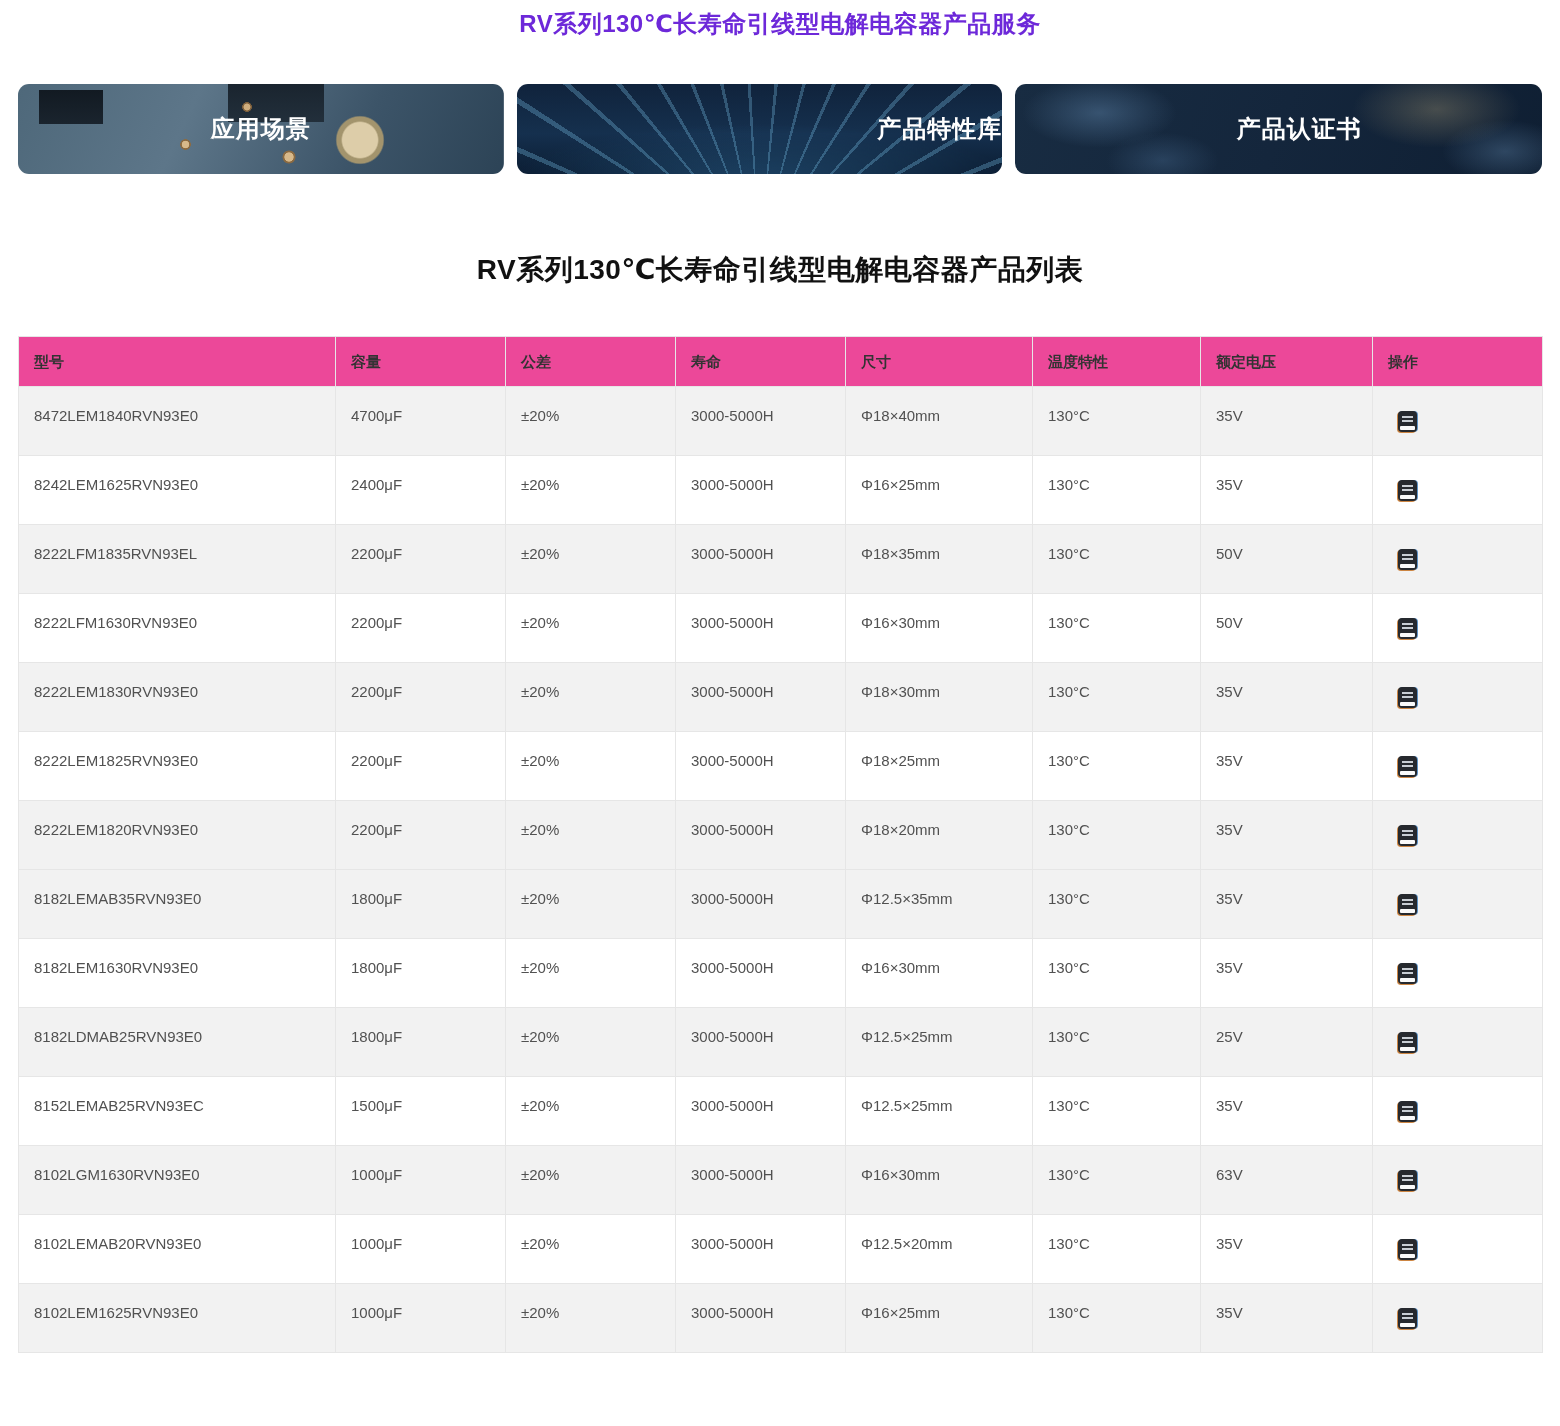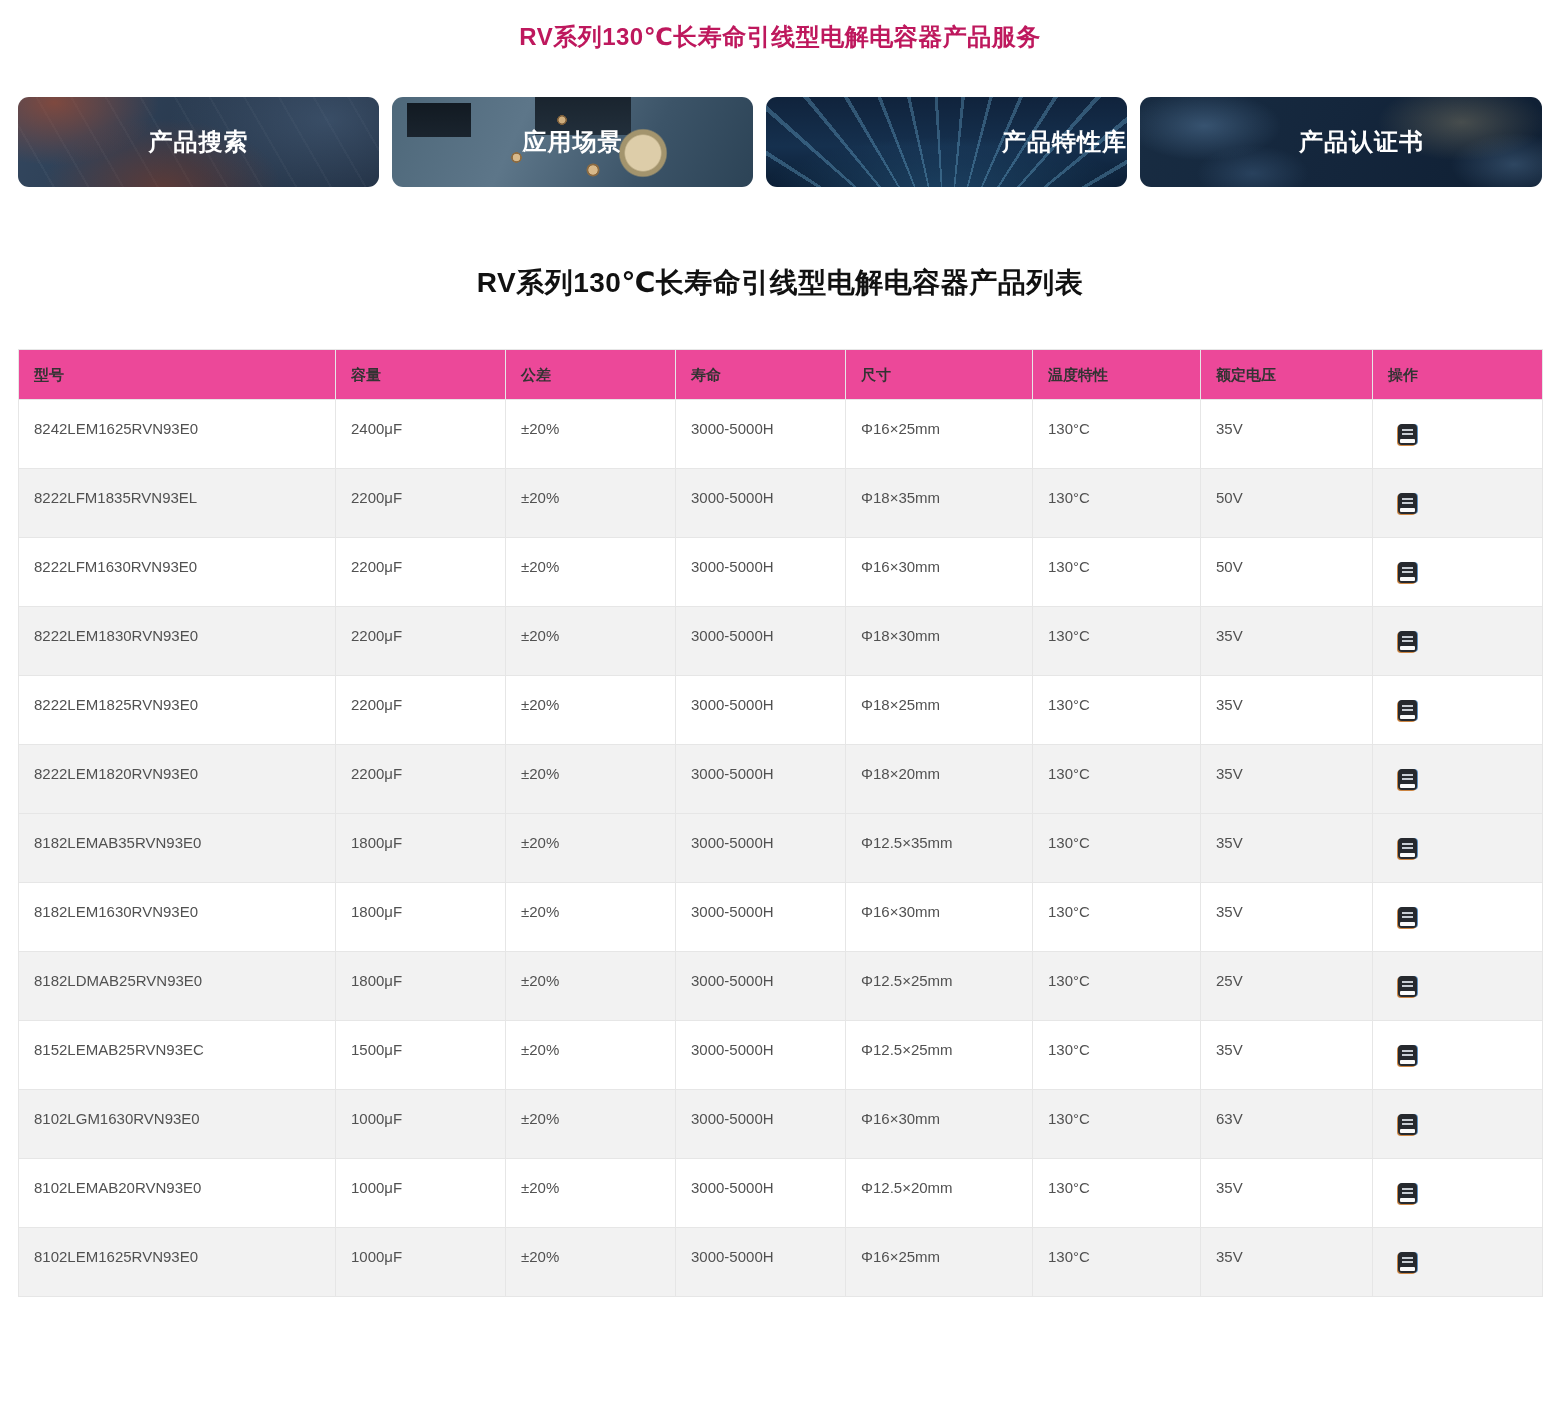--- a/index.html
+++ b/index.html
@@ -3,23 +3,23 @@
 <meta charset="utf-8">
 <style>
   * { box-sizing: border-box; }
   html, body { margin: 0; padding: 0; }
   body {
     width: 1560px; height: 1426px; overflow: hidden;
     background: #ffffff;
     font-family: "Liberation Sans", "DejaVu Sans", sans-serif;
   }
   .page-title {
-    margin-top: 21px;
+    margin-top: 8px;
     text-align: center;
-    font-size: 24px; font-weight: 700; color: #be185d;
+    font-size: 24px; font-weight: 700; color: #6d28d9;
     letter-spacing: 0.5px;
   }
   .banner-row {
     display: flex; gap: 13px;
     margin: 44px 18px 0 18px;
   }
   .banner {
     flex: 1; height: 90px;
     border-radius: 11px;
     display: flex; align-items: center; justify-content: center;
@@ -111,23 +111,20 @@
     left: 2px; right: 2px; bottom: 2px; height: 4px;
     background: #fafafa; border-radius: 1px;
   }
 </style>
 </head>
 <body>
 
 <div class="page-title">RV系列130℃长寿命引线型电解电容器产品服务</div>
 
 <div class="banner-row">
-  <div class="banner banner-1">
-    <span>产品搜索</span>
-  </div>
   <div class="banner banner-2">
     <span>应用场景</span>
   </div>
   <div class="banner banner-3">
     <span>产品特性库</span>
   </div>
   <div class="banner banner-4">
     <span>产品认证书</span>
   </div>
 </div>
@@ -152,20 +149,32 @@
         <th>容量</th>
         <th>公差</th>
         <th>寿命</th>
         <th>尺寸</th>
         <th>温度特性</th>
         <th>额定电压</th>
         <th>操作</th>
       </tr>
     </thead>
     <tbody>
+        <tr class="alt">
+    <td>8472LEM1840RVN93E0</td>
+    <td>4700μF</td>
+    <td>±20%</td>
+    <td>3000-5000H</td>
+    <td>Φ18×40mm</td>
+    <td>130°C</td>
+    <td>35V</td>
+    <td class="op-cell">
+      <span class="doc-icon"></span>
+    </td>
+  </tr>
         <tr>
     <td>8242LEM1625RVN93E0</td>
     <td>2400μF</td>
     <td>±20%</td>
     <td>3000-5000H</td>
     <td>Φ16×25mm</td>
     <td>130°C</td>
     <td>35V</td>
     <td class="op-cell">
       <span class="doc-icon"></span>

